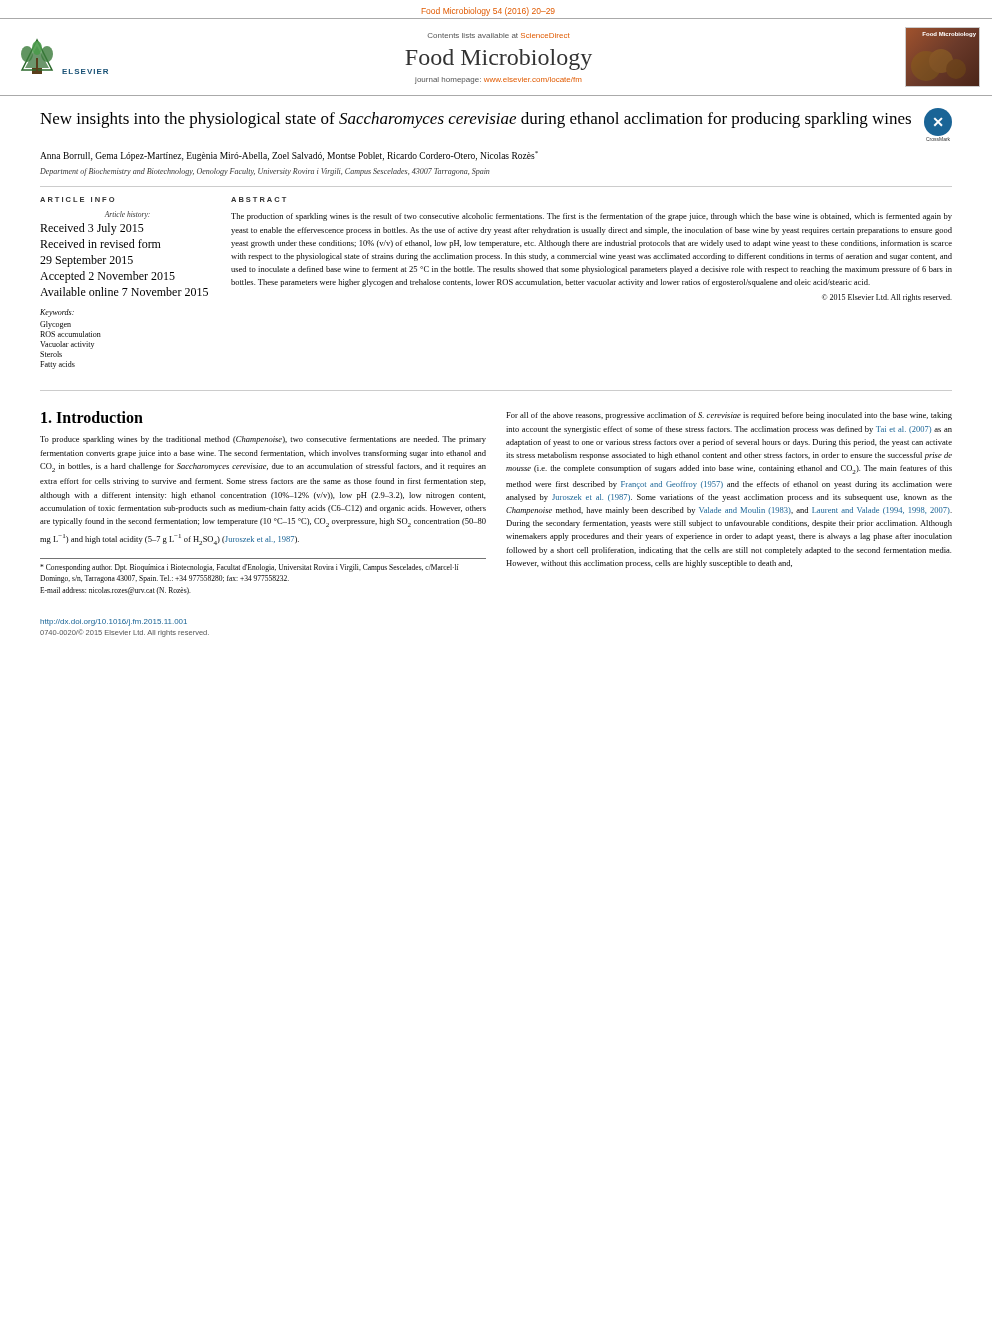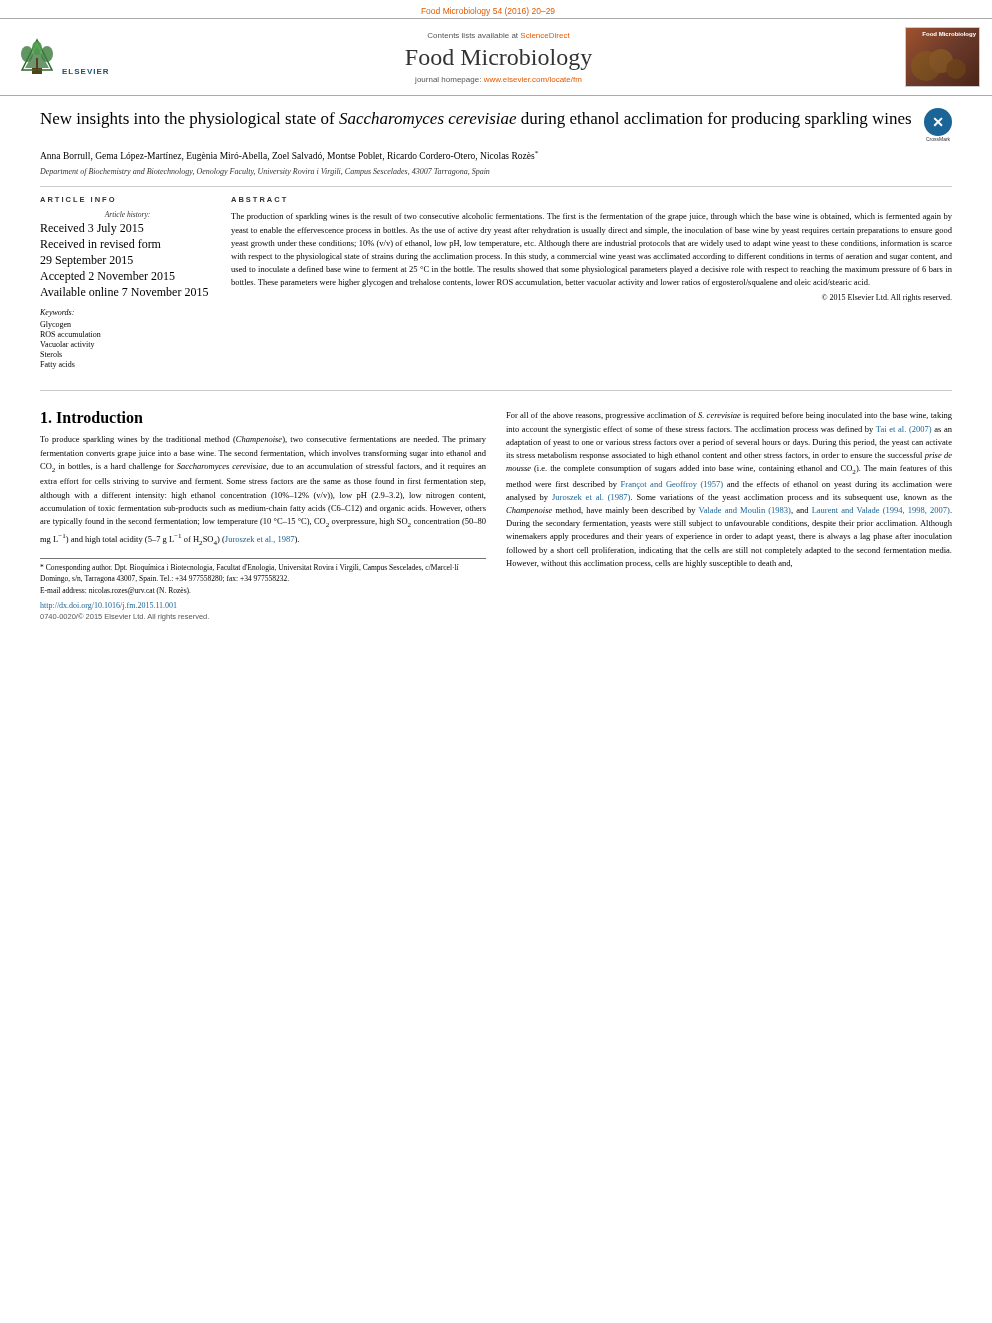--- a/index.html
+++ b/index.html
@@ -282,22 +282,22 @@
     }
 
     .footnote-line {
       margin-bottom: 2px;
       line-height: 1.4;
     }
 
     .doi-link {
       color: #1a6496;
       font-size: 8px;
-      font-family: Liberation Serif, serif;
-      margin-top: 4px;
+      font-family: Liberation Sans, sans-serif;
+      margin-top: 20px;
       display: block;
     }
 
     .issn-line {
       font-size: 7.5px;
       color: #555;
       font-family: Arial, sans-serif;
       margin-top: 2px;
     }
 

